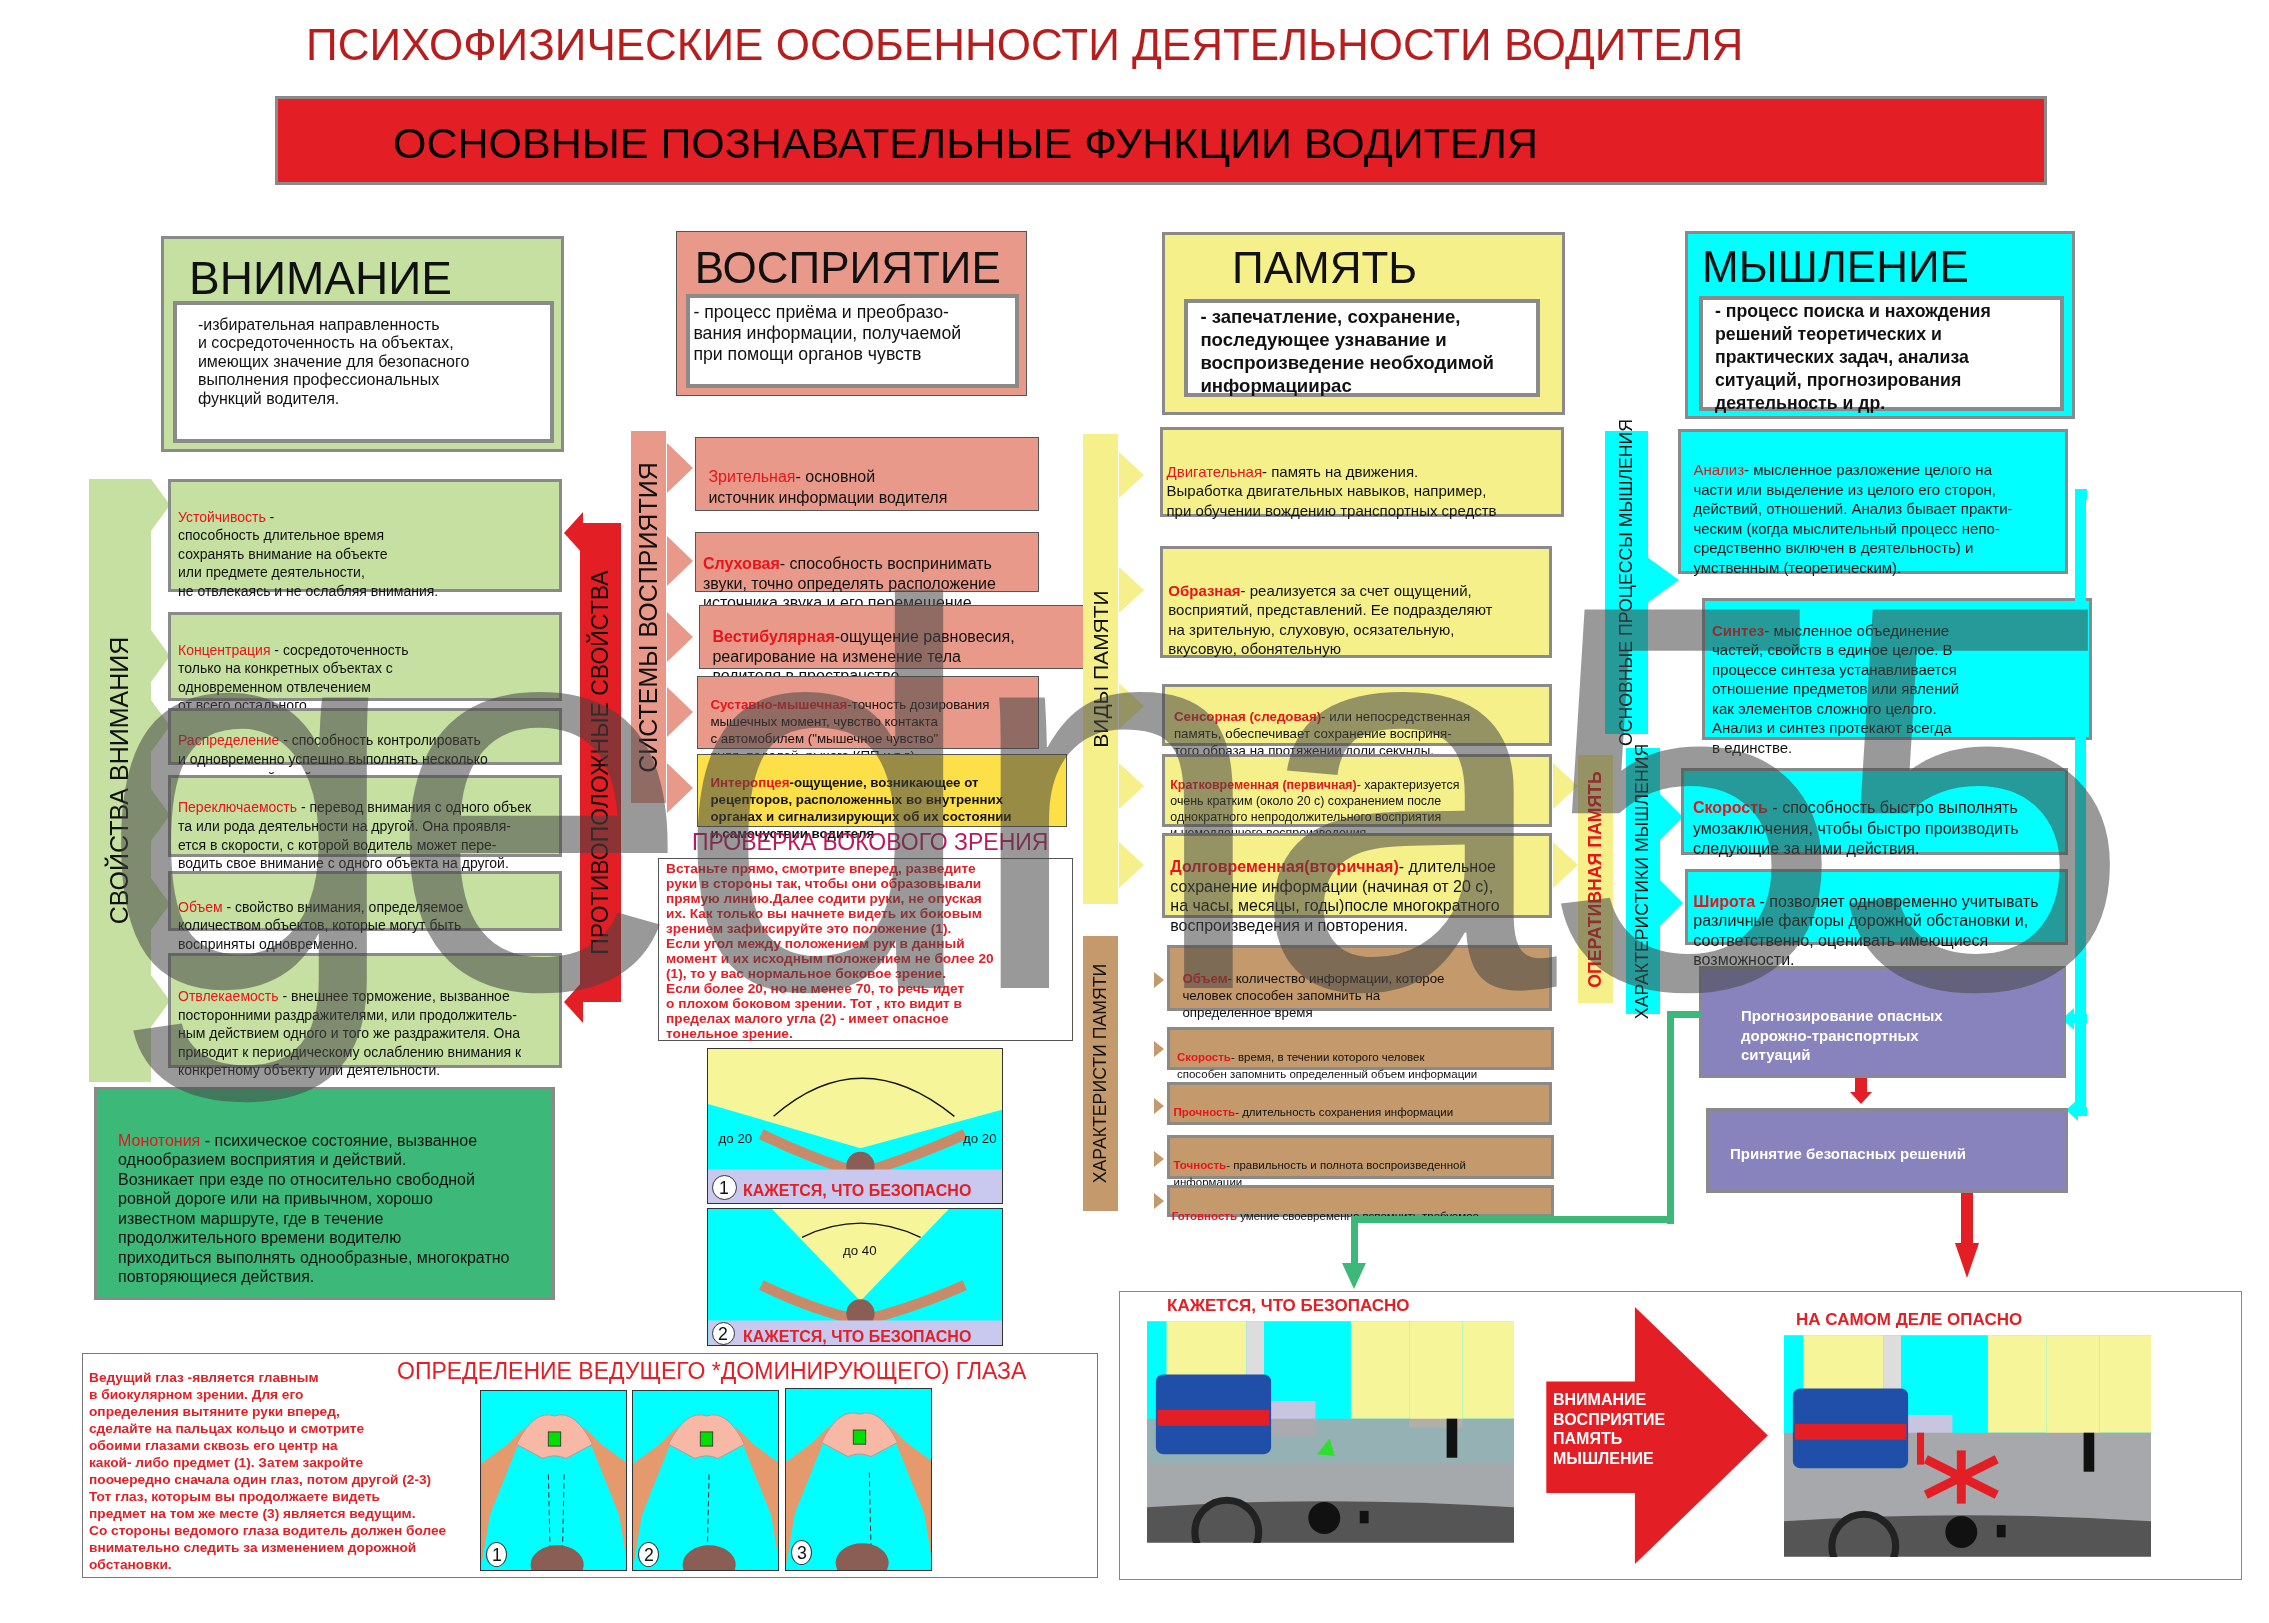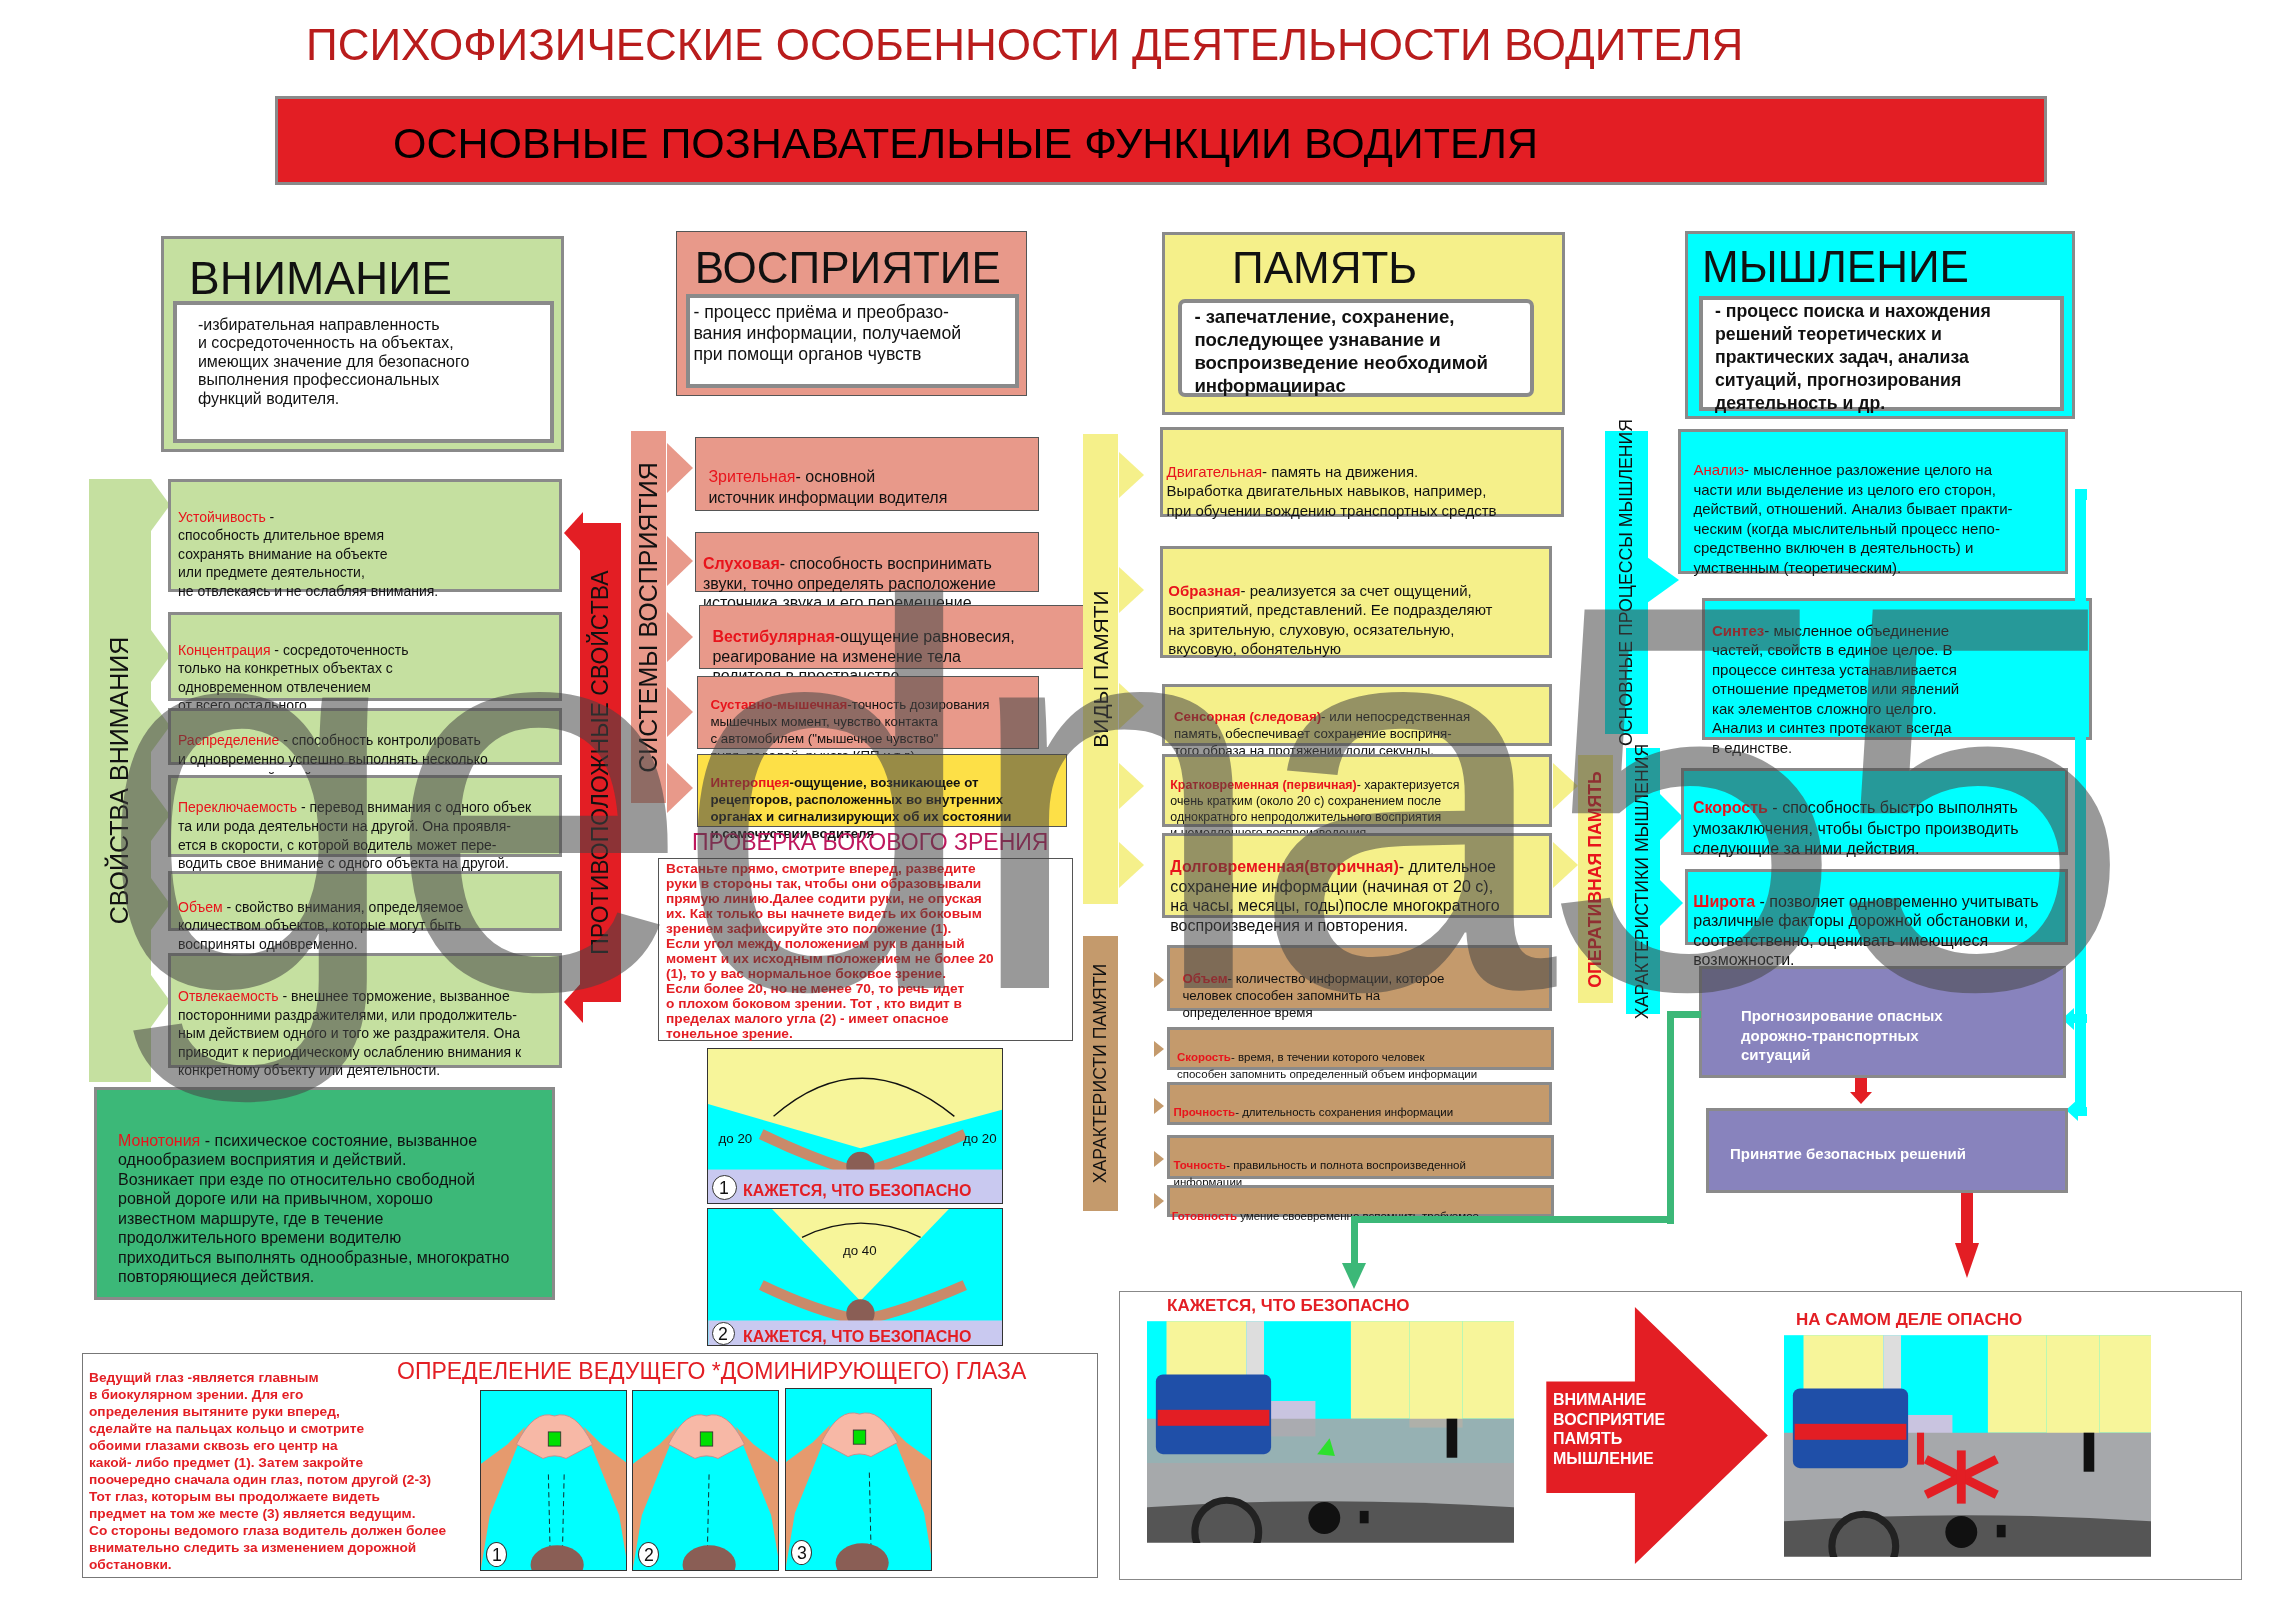--- a/index.html
+++ b/index.html
@@ -176,21 +176,21 @@
     <circle cx="172" cy="118" r="16" fill="#8a5e55"></circle>
     <rect x="0" y="126" width="334" height="30" fill="#c9c9f0"></rect>
   </svg>
   <div class="abs" style="left:135px;top:34px;font-size:13.3px;">до 40</div>
   <div class="abs" style="left:3.5px;top:113px;width:23px;height:23px;border-radius:50%;background:#fff;border:0.9px solid #333;text-align:center;font-size:17.7px;line-height:23px;">2</div>
   <div class="abs" style="left:35px;top:119px;font-size:16px;color:#e31e24;font-weight:bold;white-space:nowrap;">КАЖЕТСЯ, ЧТО БЕЗОПАСНО</div>
 </div>
 
 <div class="box" style="left:1162px;top:232px;width:403px;height:183px;background:#f5f08a;">
   <div class="hdr" style="position:absolute;left:67px;top:10.6px;font-size:44px;">ПАМЯТЬ</div>
-  <div class="defbox" style="left:13px;top:64px;width:356px;height:98px;font-size:18.6px;line-height:23px;font-weight:bold;padding:1.8px 12.4px;border-radius:7px;">- запечатление, сохранение,
+  <div class="defbox" style="left:19px;top:64px;width:356px;height:98px;font-size:18.6px;line-height:23px;font-weight:bold;padding:1.8px 12.4px;">- запечатление, сохранение,
 последующее узнавание и
 воспроизведение необходимой
 информациирас</div>
 </div>
 
 <div class="vlabel" style="left:1083px;top:434px;width:35px;height:470px;background:#f5f08a;">
   <span style="font-size:21px;">ВИДЫ ПАМЯТИ</span>
 </div>
 <div class="tri" style="left:1119px;top:452px;border-top:23px solid transparent;border-bottom:23px solid transparent;border-left:25px solid #f5f08a;"></div>
 <div class="tri" style="left:1119px;top:567px;border-top:23px solid transparent;border-bottom:23px solid transparent;border-left:25px solid #f5f08a;"></div>

